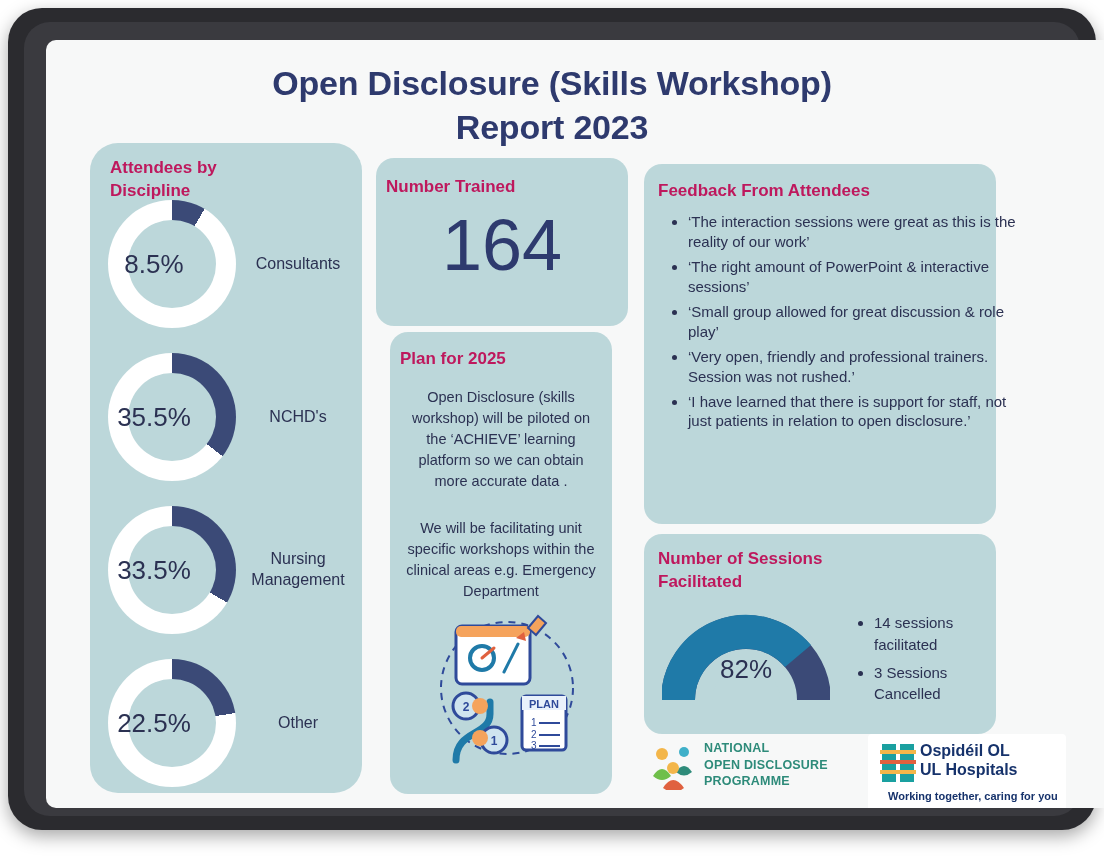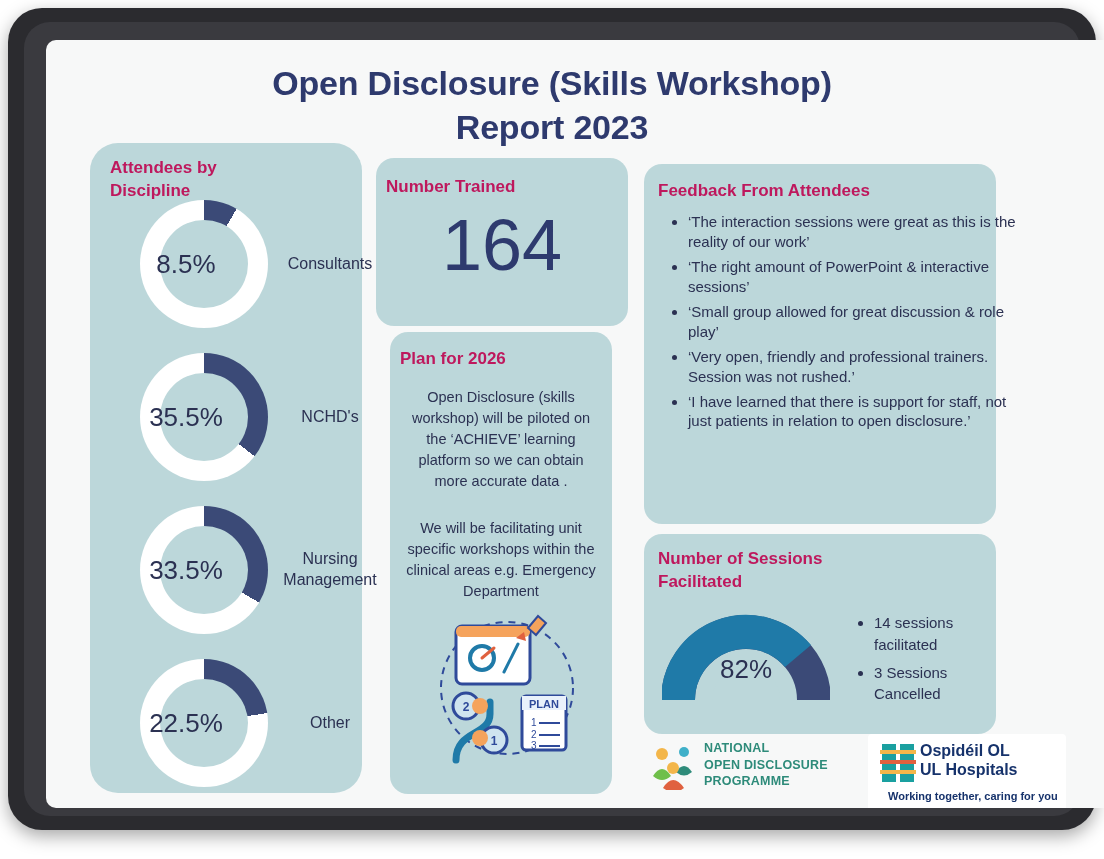--- a/index.html
+++ b/index.html
@@ -81,21 +81,20 @@
     left: 20px;
     top: 14px;
     width: 232px;
   }
 
   .donut-row {
     position: absolute;
     left: 0;
     width: 272px;
     height: 130px;
-    margin-left: 32px;
   }
   .donut {
     position: absolute;
     left: 18px;
     top: 0;
     width: 128px;
     height: 128px;
     border-radius: 50%;
   }
   .donut-hole {
@@ -381,21 +380,21 @@
           <div class="donut-label">Other</div>
         </div>
       </div>
 
       <div class="panel" id="trained-panel">
         <div class="panel-heading" id="trained-heading">Number Trained</div>
         <div id="trained-number">164</div>
       </div>
 
       <div class="panel" id="plan-panel">
-        <div class="panel-heading" id="plan-heading">Plan for 2026</div>
+        <div class="panel-heading" id="plan-heading">Plan for 2025</div>
         <div class="plan-text" id="plan-p1">Open Disclosure (skills workshop) will be piloted on the ‘ACHIEVE’ learning platform so we can obtain more accurate data .</div>
         <div class="plan-text" id="plan-p2">We will be facilitating unit specific workshops within the clinical areas e.g. Emergency Department</div>
 
         <svg class="plan-illustration" viewBox="0 0 150 160">
           <circle cx="75" cy="78" r="66" fill="none" stroke="#2f4a9a" stroke-width="2" stroke-dasharray="7 6"></circle>
           <rect x="24" y="16" width="74" height="58" rx="6" fill="#ffffff" stroke="#2f4a9a" stroke-width="3"></rect>
           <rect x="24" y="16" width="74" height="11" rx="5" fill="#f5a35c"></rect>
           <circle cx="50" cy="48" r="12" fill="none" stroke="#1f7aa8" stroke-width="4"></circle>
           <path d="M50 48 L62 38" stroke="#e0613f" stroke-width="3" stroke-linecap="round"></path>
           <path d="M72 62 L86 34" stroke="#1f7aa8" stroke-width="3" stroke-linecap="round"></path>

